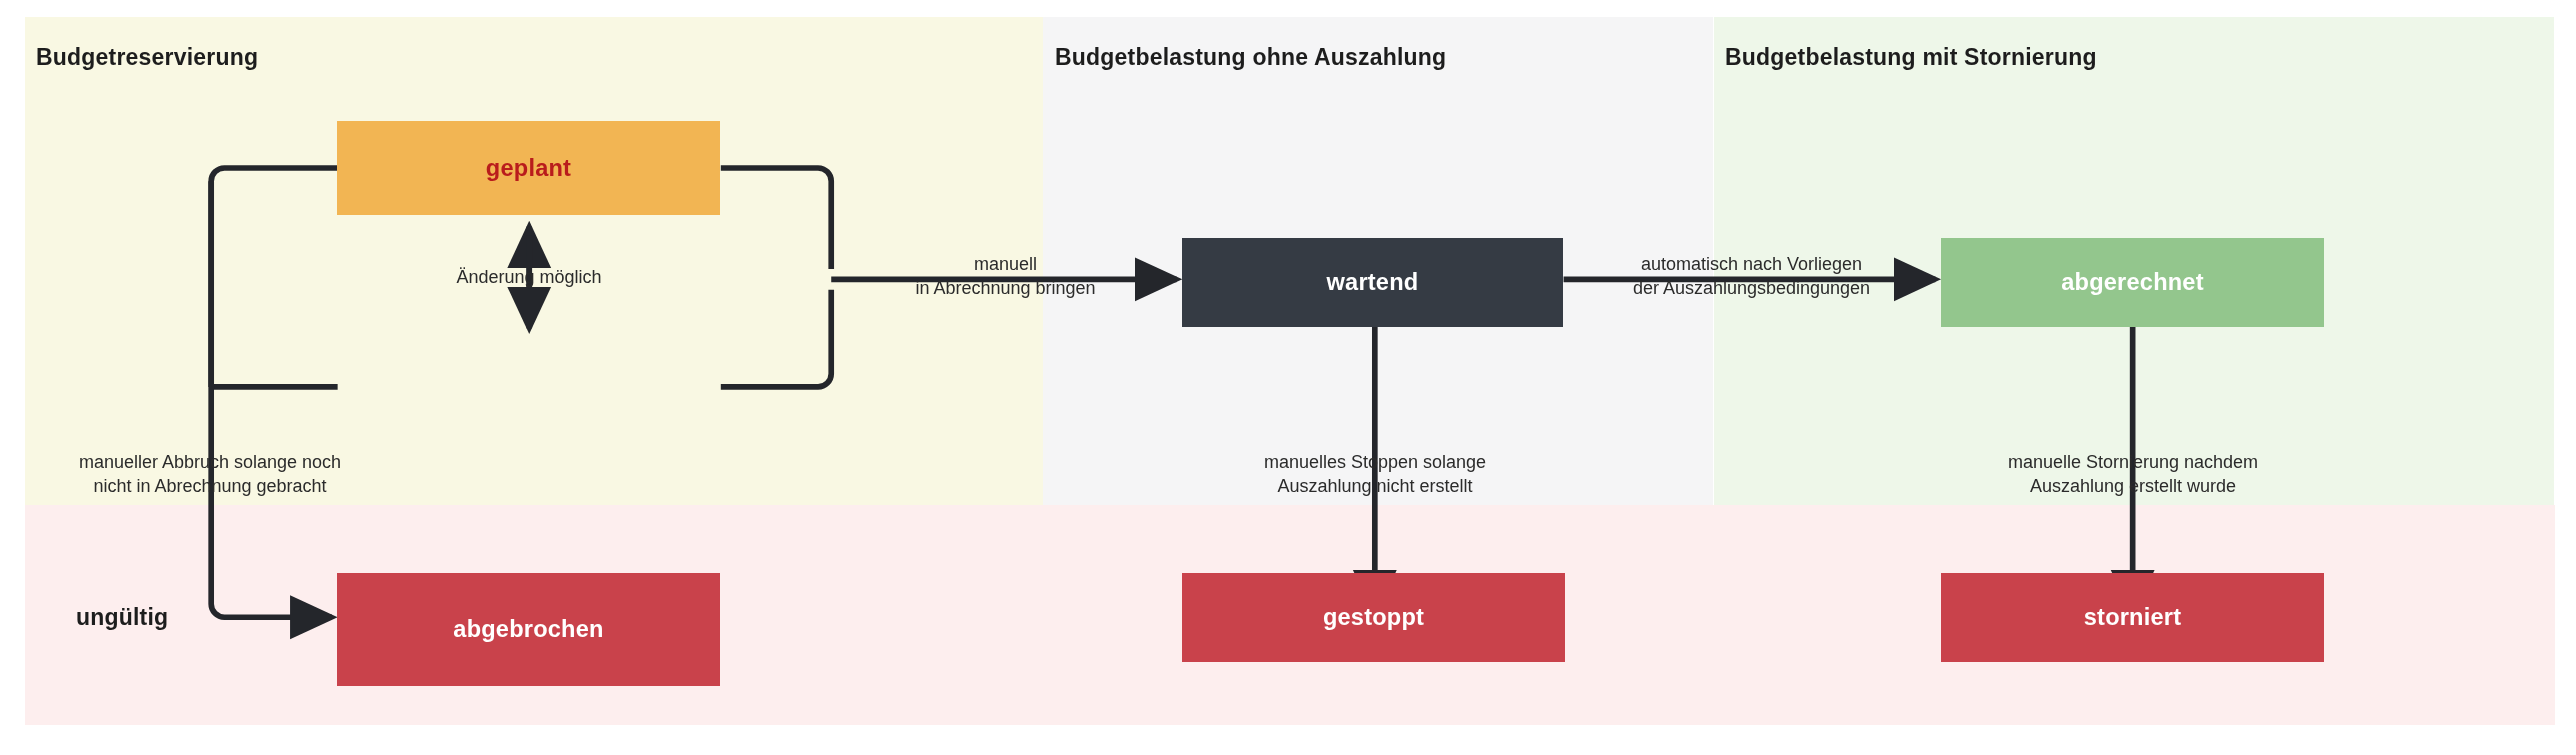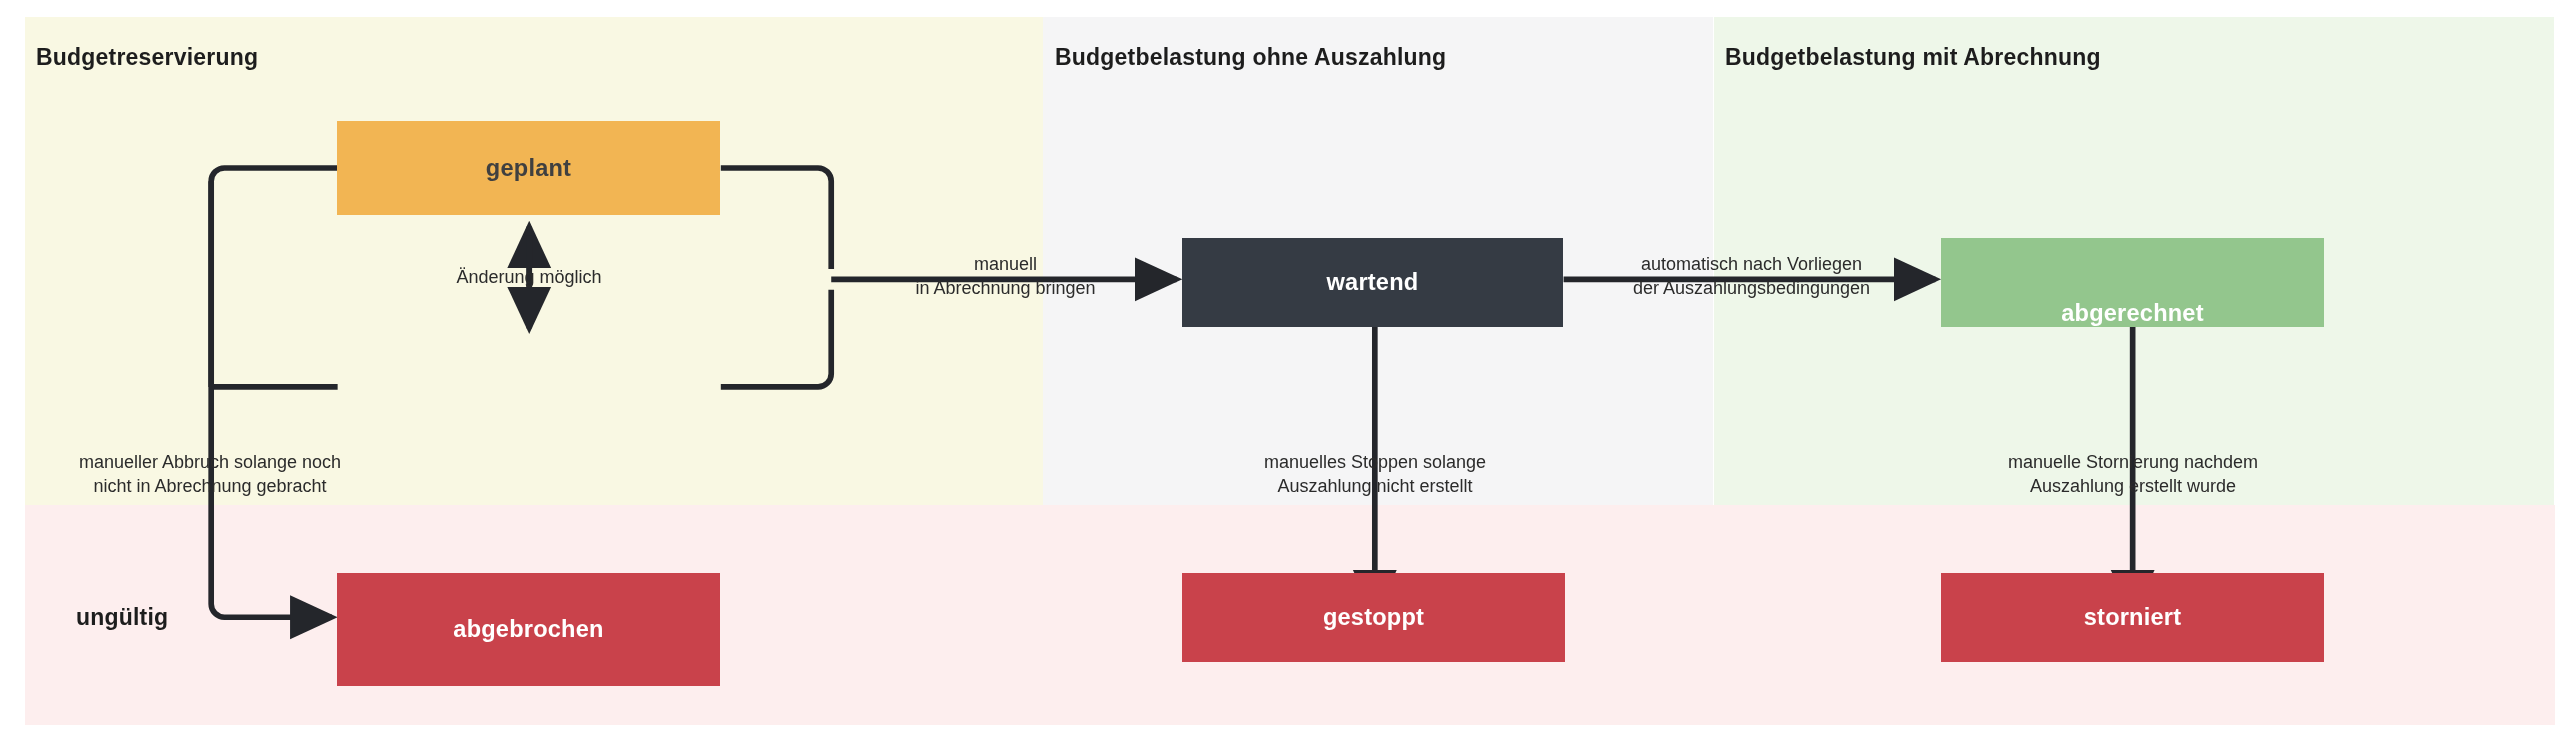--- a/index.html
+++ b/index.html
@@ -6,21 +6,21 @@
   body{width:2576px;height:755px;position:relative;overflow:hidden;
        font-family:"Liberation Sans","DejaVu Sans",sans-serif;}
   #canvas{position:absolute;left:0;top:0;width:2576px;height:755px;}
 
   .lane{position:absolute;}
   .lane-title{position:absolute;font-weight:bold;font-size:23px;color:#1d1d1d;
               letter-spacing:0.2px;white-space:nowrap;}
 
   .node{position:absolute;display:flex;align-items:center;justify-content:center;
         font-weight:bold;font-size:23.6px;letter-spacing:0.2px;box-sizing:border-box;}
-  .node.orange{background:#f2b553;color:#404040;}
+  .node.orange{background:#f2b553;color:#b91c1c;}
   .node.dark{background:#353b44;color:#ffffff;}
   .node.green{background:#93c68d;color:#ffffff;}
   .node.red{background:#c9424b;color:#ffffff;}
 
   .edge-label{position:absolute;font-size:18px;line-height:1.32;color:#2b2b2b;
               text-align:center;white-space:pre-line;}
 
   svg.wires{position:absolute;left:0;top:0;width:2576px;height:755px;
             pointer-events:none;overflow:visible;}
 </style>
@@ -29,21 +29,21 @@
 
 <div id="canvas">
 
   <div class="lane" style="left:24.6px;top:17px;width:1019px;height:488px;background:#f9f8e3;"></div>
   <div class="lane" style="left:1043px;top:17px;width:670px;height:488px;background:#f5f5f6;"></div>
   <div class="lane" style="left:1714px;top:17px;width:840px;height:488px;background:#eef7e9;"></div>
   <div class="lane" style="left:24.6px;top:505px;width:2530px;height:220px;background:#fdeeee;"></div>
 
   <div class="lane-title" style="left:36px;top:44px;">Budgetreservierung</div>
   <div class="lane-title" style="left:1055px;top:44px;">Budgetbelastung ohne Auszahlung</div>
-  <div class="lane-title" style="left:1725px;top:44px;">Budgetbelastung mit Abrechnung</div>
+  <div class="lane-title" style="left:1725px;top:44px;">Budgetbelastung mit Stornierung</div>
   <div class="lane-title" style="left:36px;top:604px;margin-left:40px;">ungültig</div>
 
   <svg class="wires" viewBox="0 0 2728 800" xmlns="http://www.w3.org/2000/svg">
     <defs>
       <marker id="arrow" markerWidth="9" markerHeight="9" refX="7.4" refY="4.5" orient="auto" markerUnits="strokeWidth">
         <path d="M0,0.6 L8.4,4.5 L0,8.4 z" fill="#24262b"></path>
       </marker>
     </defs>
     <g fill="none" stroke="#24262b" stroke-width="6" stroke-linecap="butt" stroke-linejoin="round">
 
@@ -85,21 +85,21 @@
 
   <div class="node orange" style="left:337px;top:121px;width:383px;height:94px;">
     <span>geplant</span>
   </div>
 
 
   <div class="node dark" style="left:1182px;top:238px;width:381px;height:89px;">
     <span>wartend</span>
   </div>
 
-  <div class="node green" style="left:1941px;top:238px;width:383px;height:89px;align-items:flex-end;">
+  <div class="node green" style="left:1941px;top:238px;width:383px;height:89px;">
     <span>abgerechnet</span>
   </div>
 
   <div class="node red" style="left:337px;top:573px;width:383px;height:113px;">
     <span>abgebrochen</span>
   </div>
 
   <div class="node red" style="left:1182px;top:573px;width:383px;height:89px;">
     <span>gestoppt</span>
   </div>

